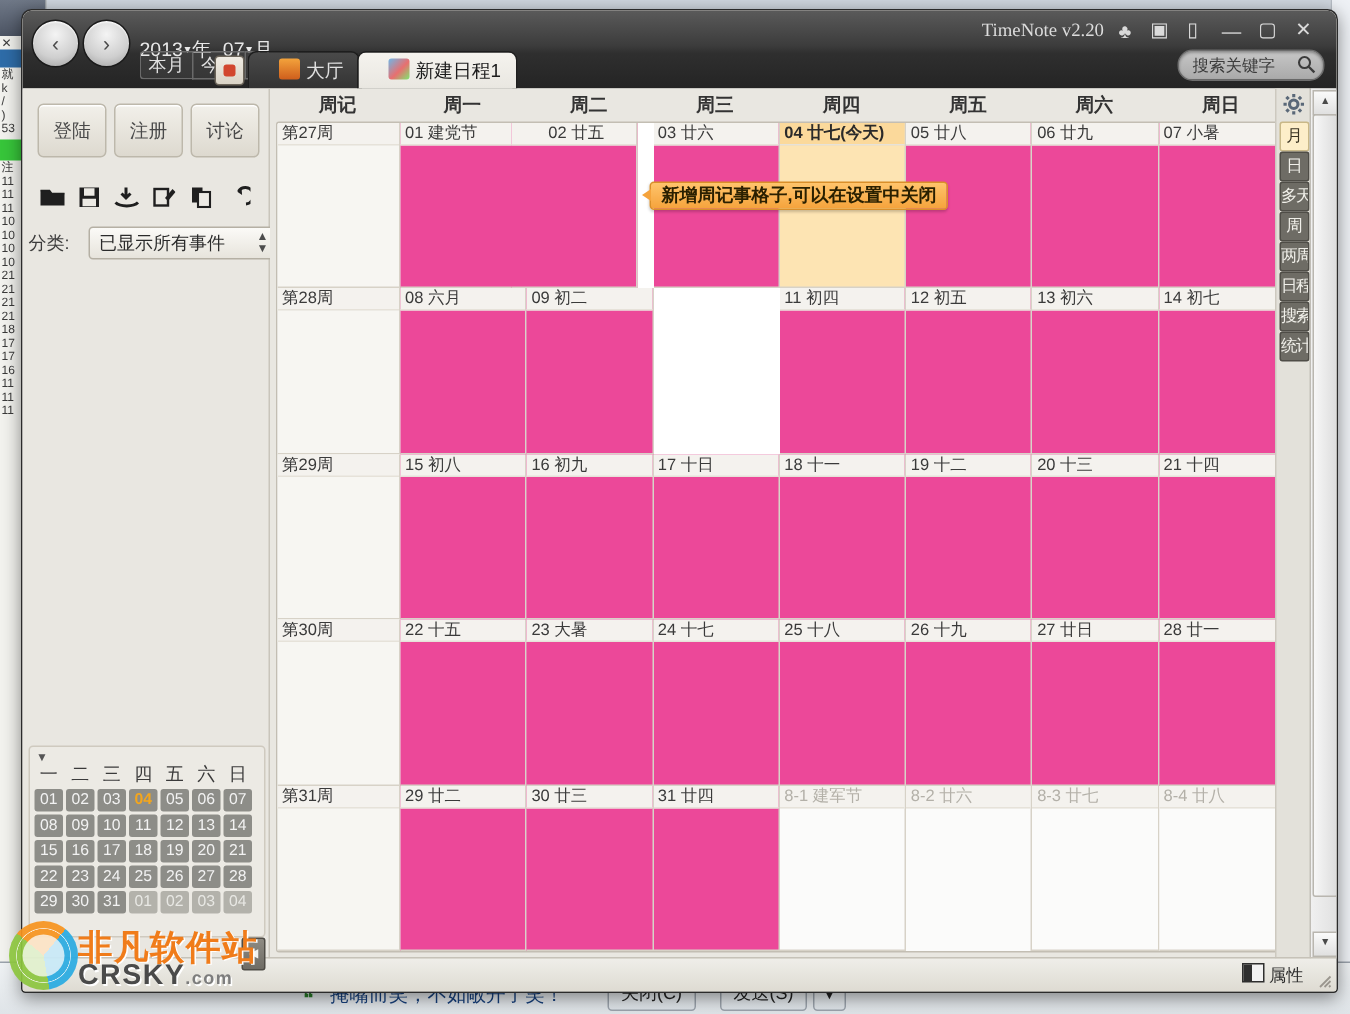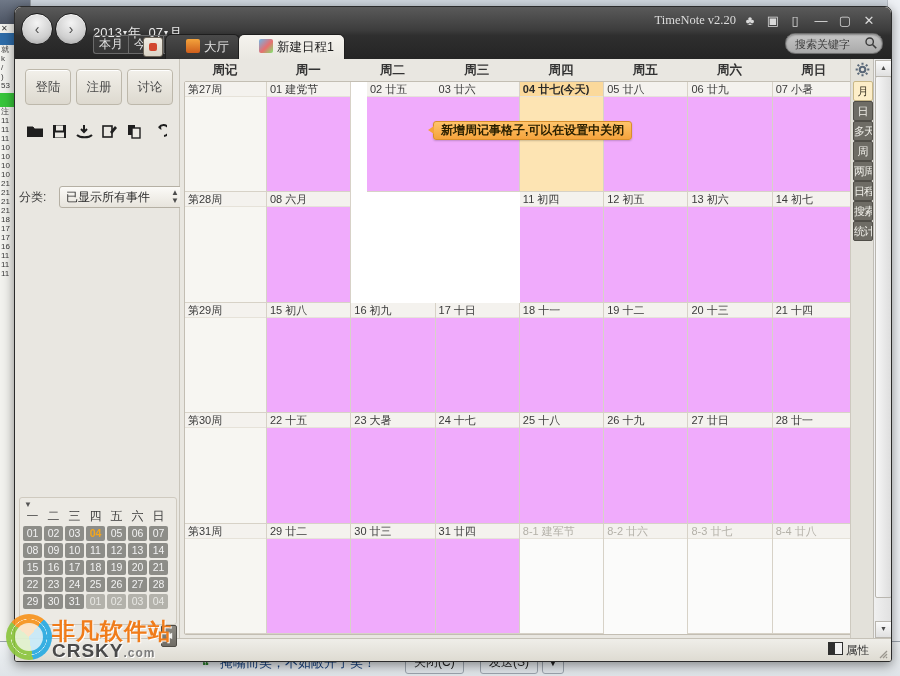--- a/index.html
+++ b/index.html
@@ -152,21 +152,21 @@
     position:absolute; top:10px; width:44px; height:34px;
     background:linear-gradient(180deg,#f2f0ea,#ddd9cf);
     border:1px solid #bdb8ab; border-radius:4px;
     font-size:12.5px; color:#4a4a4a; text-align:center; line-height:34px;
     cursor:pointer; box-shadow:inset 0 1px 0 #fff;
   }
   #btn-login{ left:10px; } #btn-reg{ left:61px; } #btn-talk{ left:112px; }
   #tool-row{ position:absolute; left:10px; top:62px; width:150px; height:24px;}
   .tool-ic{ float:left; width:19px; height:20px; margin-right:6px; cursor:pointer;
     display:flex; align-items:center; justify-content:center; color:#2a2a2a;}
-  #cat-row{ position:absolute; left:4px; top:92px; width:158px; height:22px;margin-top:35px;}
+  #cat-row{ position:absolute; left:4px; top:92px; width:158px; height:22px;}
   #cat-label{ position:absolute; left:0; top:3px; font-size:12px; color:#3c3c3c;}
   #cat-select{
     position:absolute; left:40px; top:0; width:118px; height:20px;
     background:linear-gradient(180deg,#fbfaf7,#e7e4dc);
     border:1px solid #b5b0a4; border-radius:3px;
     font-size:12px; color:#2b2b2b; line-height:20px; padding-left:6px; cursor:pointer;
   }
   #cat-arrows{ position:absolute; right:5px; top:2px; font-size:8px; color:#4d4d4d; line-height:8px;}
 
   
@@ -196,21 +196,21 @@
   .ch-cell{ position:absolute; top:2px; height:18px; line-height:18px;
     text-align:center; font-size:12.5px; color:#333; font-weight:bold;}
   #grid{
     position:absolute; left:4px; top:22px; width:672px; height:552px;
     background:#ffffff; border:1px solid #c3beb3; border-radius:2px;
     overflow:hidden;
   }
   .cal-cell{
     position:absolute; box-sizing:border-box;
     border-right:1px solid #d7d2c7; border-bottom:1px solid #d7d2c7;
-    background:#f0abfc; cursor:pointer;
+    background:#ec4899; cursor:pointer;
   }
   .cal-cell .cc-head{
     height:14px; line-height:14px; font-size:11px; color:#3a3a3a;
     padding-left:3px; background:#f4f2ee; border-bottom:1px solid #e6e2d9;
     white-space:nowrap; overflow:hidden;
   }
   .cal-cell.weekcol{ background:#f7f6f2; }
   .cal-cell.weekcol .cc-head{ background:#f4f2ee; font-weight:normal;}
   .cal-cell.today{ background:#fde4b3; }
   .cal-cell.today .cc-head{ background:#fbd99b; color:#2a2a2a; font-weight:bold;}
@@ -477,21 +477,21 @@
           <div class="ch-cell" style="left: 507.429px; width: 84.2857px;">周六</div>
           <div class="ch-cell" style="left: 591.714px; width: 84.2857px;">周日</div>
         </div>
       <div id="grid">
           <div class="cal-cell weekcol" style="left: 0px; top: 0px; width: 82px; height: 110.4px;">
             <div class="cc-head">第27周</div>
           </div>
           <div class="cal-cell" style="left: 82px; top: 0px; width: 84.2857px; height: 110.4px;">
             <div class="cc-head">01 建党节</div>
           </div>
-          <div class="cal-cell" style="left: 182px; top: 0px; width: 84.2857px; height: 110.4px;">
+          <div class="cal-cell" style="left: 156px; top: 0px; width: 84.2857px; height: 110.4px; text-align: center;">
             <div class="cc-head">02 廿五</div>
           </div>
           <div class="cal-cell" style="left: 250.571px; top: 0px; width: 84.2857px; height: 110.4px;">
             <div class="cc-head">03 廿六</div>
           </div>
           <div class="cal-cell today" style="left: 334.857px; top: 0px; width: 84.2857px; height: 110.4px;">
             <div class="cc-head">04 廿七(今天)</div>
           </div>
           <div class="cal-cell" style="left: 419.143px; top: 0px; width: 84.2857px; height: 110.4px;">
             <div class="cc-head">05 廿八</div>
@@ -500,20 +500,23 @@
             <div class="cc-head">06 廿九</div>
           </div>
           <div class="cal-cell" style="left: 587.714px; top: 0px; width: 84.2857px; height: 110.4px;">
             <div class="cc-head">07 小暑</div>
           </div>
           <div class="cal-cell weekcol" style="left: 0px; top: 110.4px; width: 82px; height: 110.4px;">
             <div class="cc-head">第28周</div>
           </div>
           <div class="cal-cell" style="left: 82px; top: 110.4px; width: 84.2857px; height: 110.4px;">
             <div class="cc-head">08 六月</div>
+          </div>
+          <div class="cal-cell" style="left: 166.286px; top: 110.4px; width: 84.2857px; height: 110.4px;">
+            <div class="cc-head">09 初二</div>
           </div>
           <div class="cal-cell" style="left: 334.857px; top: 110.4px; width: 84.2857px; height: 110.4px;">
             <div class="cc-head">11 初四</div>
           </div>
           <div class="cal-cell" style="left: 419.143px; top: 110.4px; width: 84.2857px; height: 110.4px;">
             <div class="cc-head">12 初五</div>
           </div>
           <div class="cal-cell" style="left: 503.429px; top: 110.4px; width: 84.2857px; height: 110.4px;">
             <div class="cc-head">13 初六</div>
           </div>

